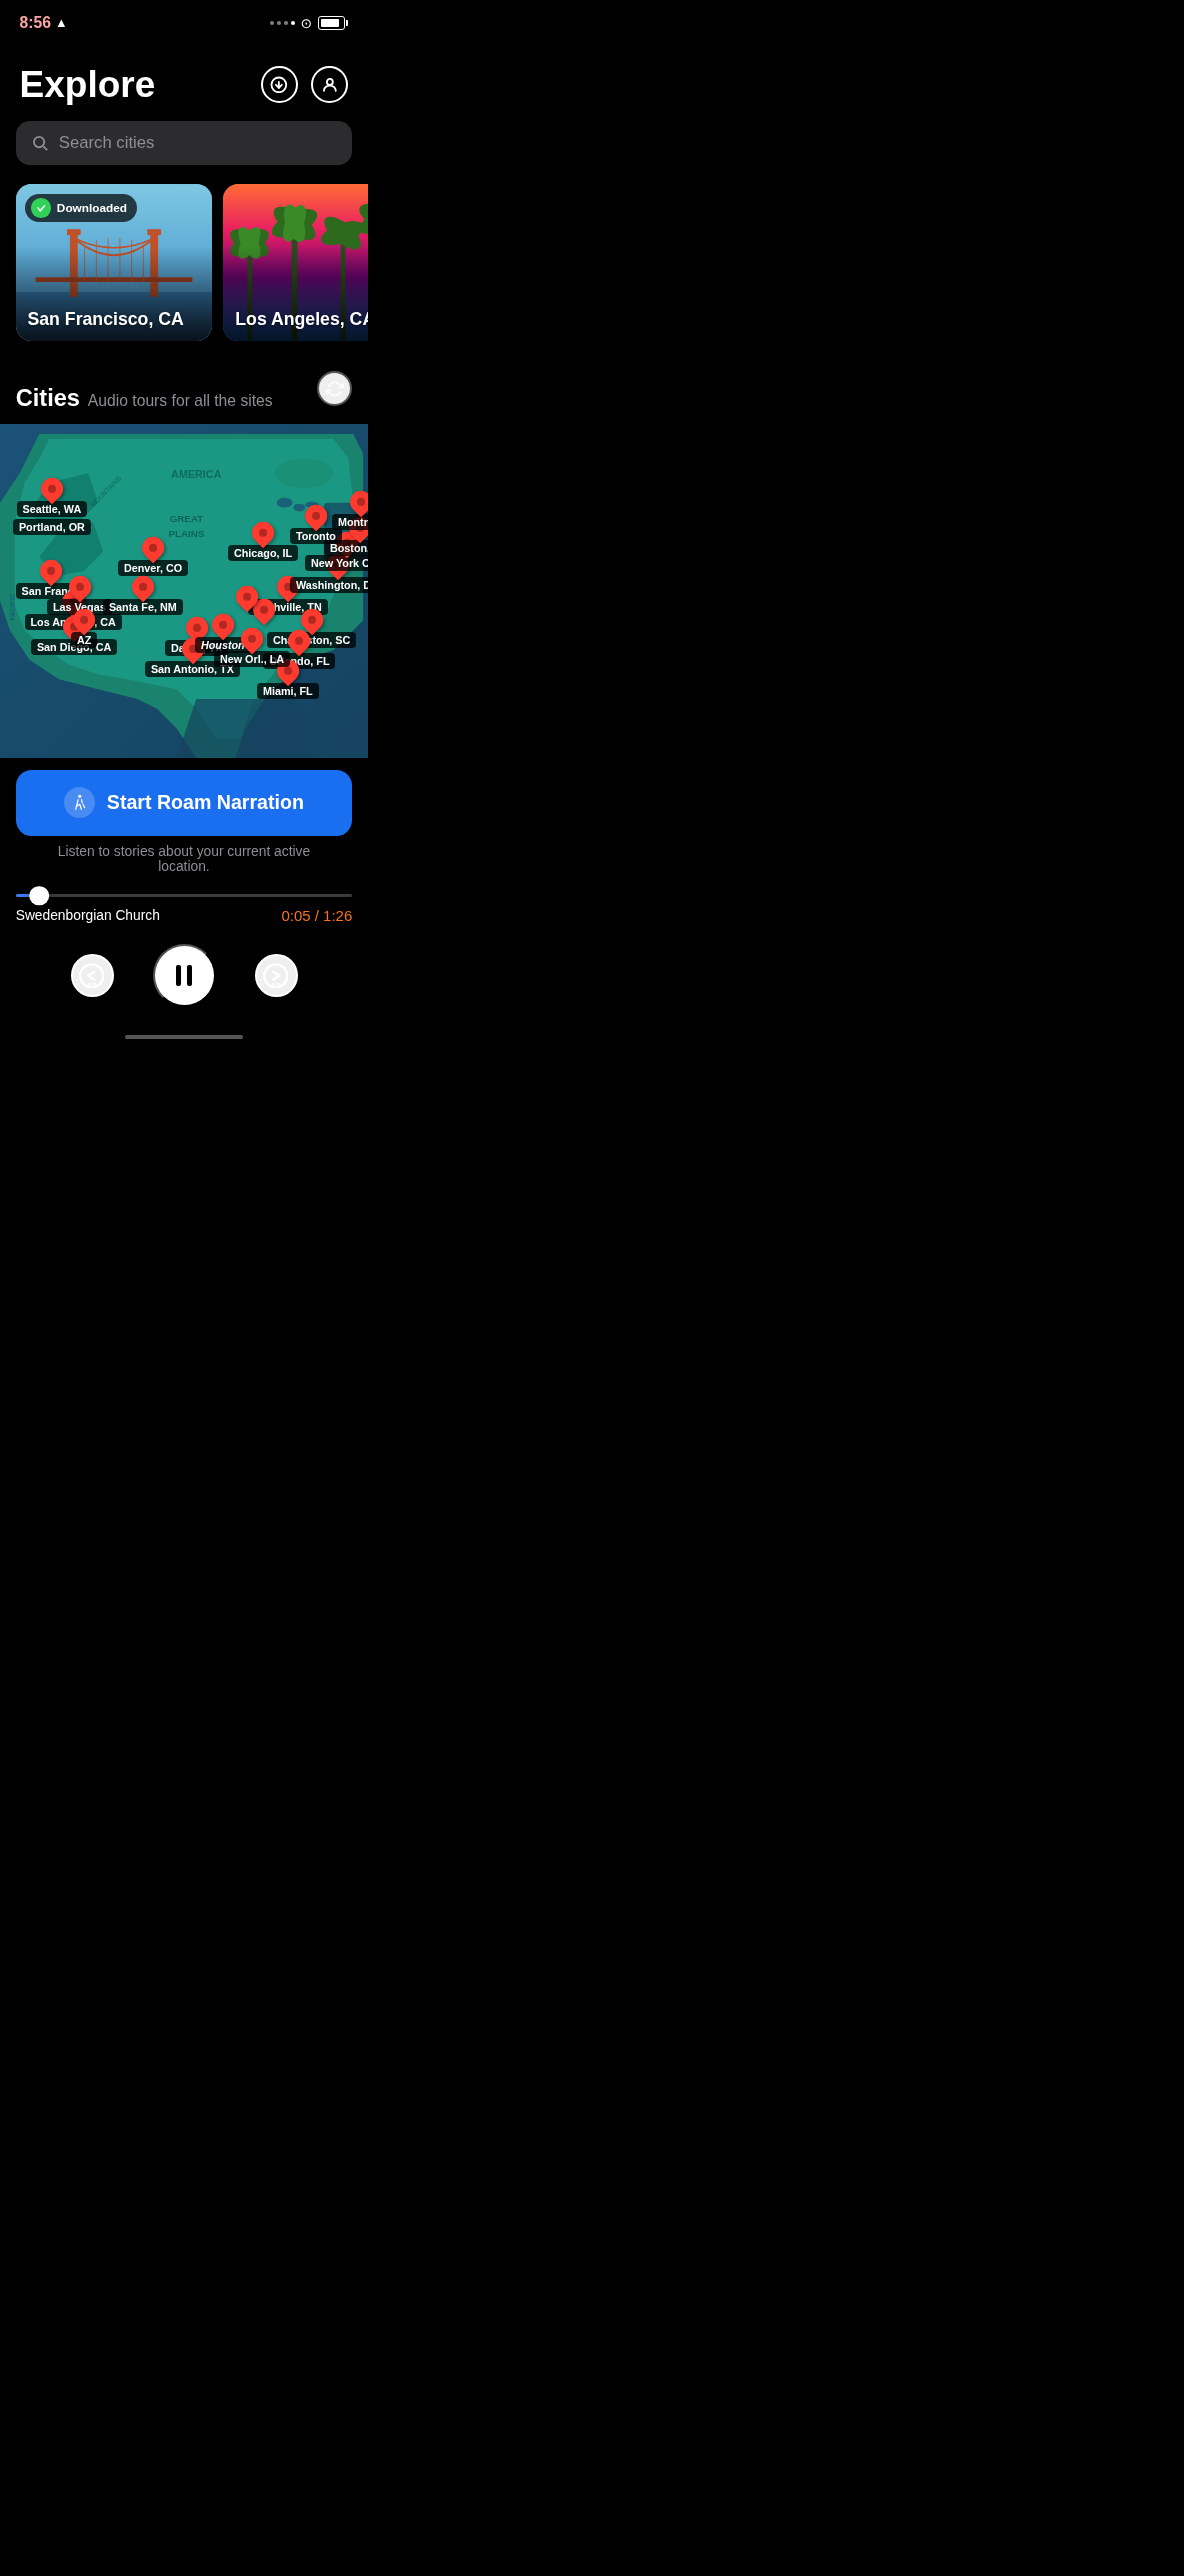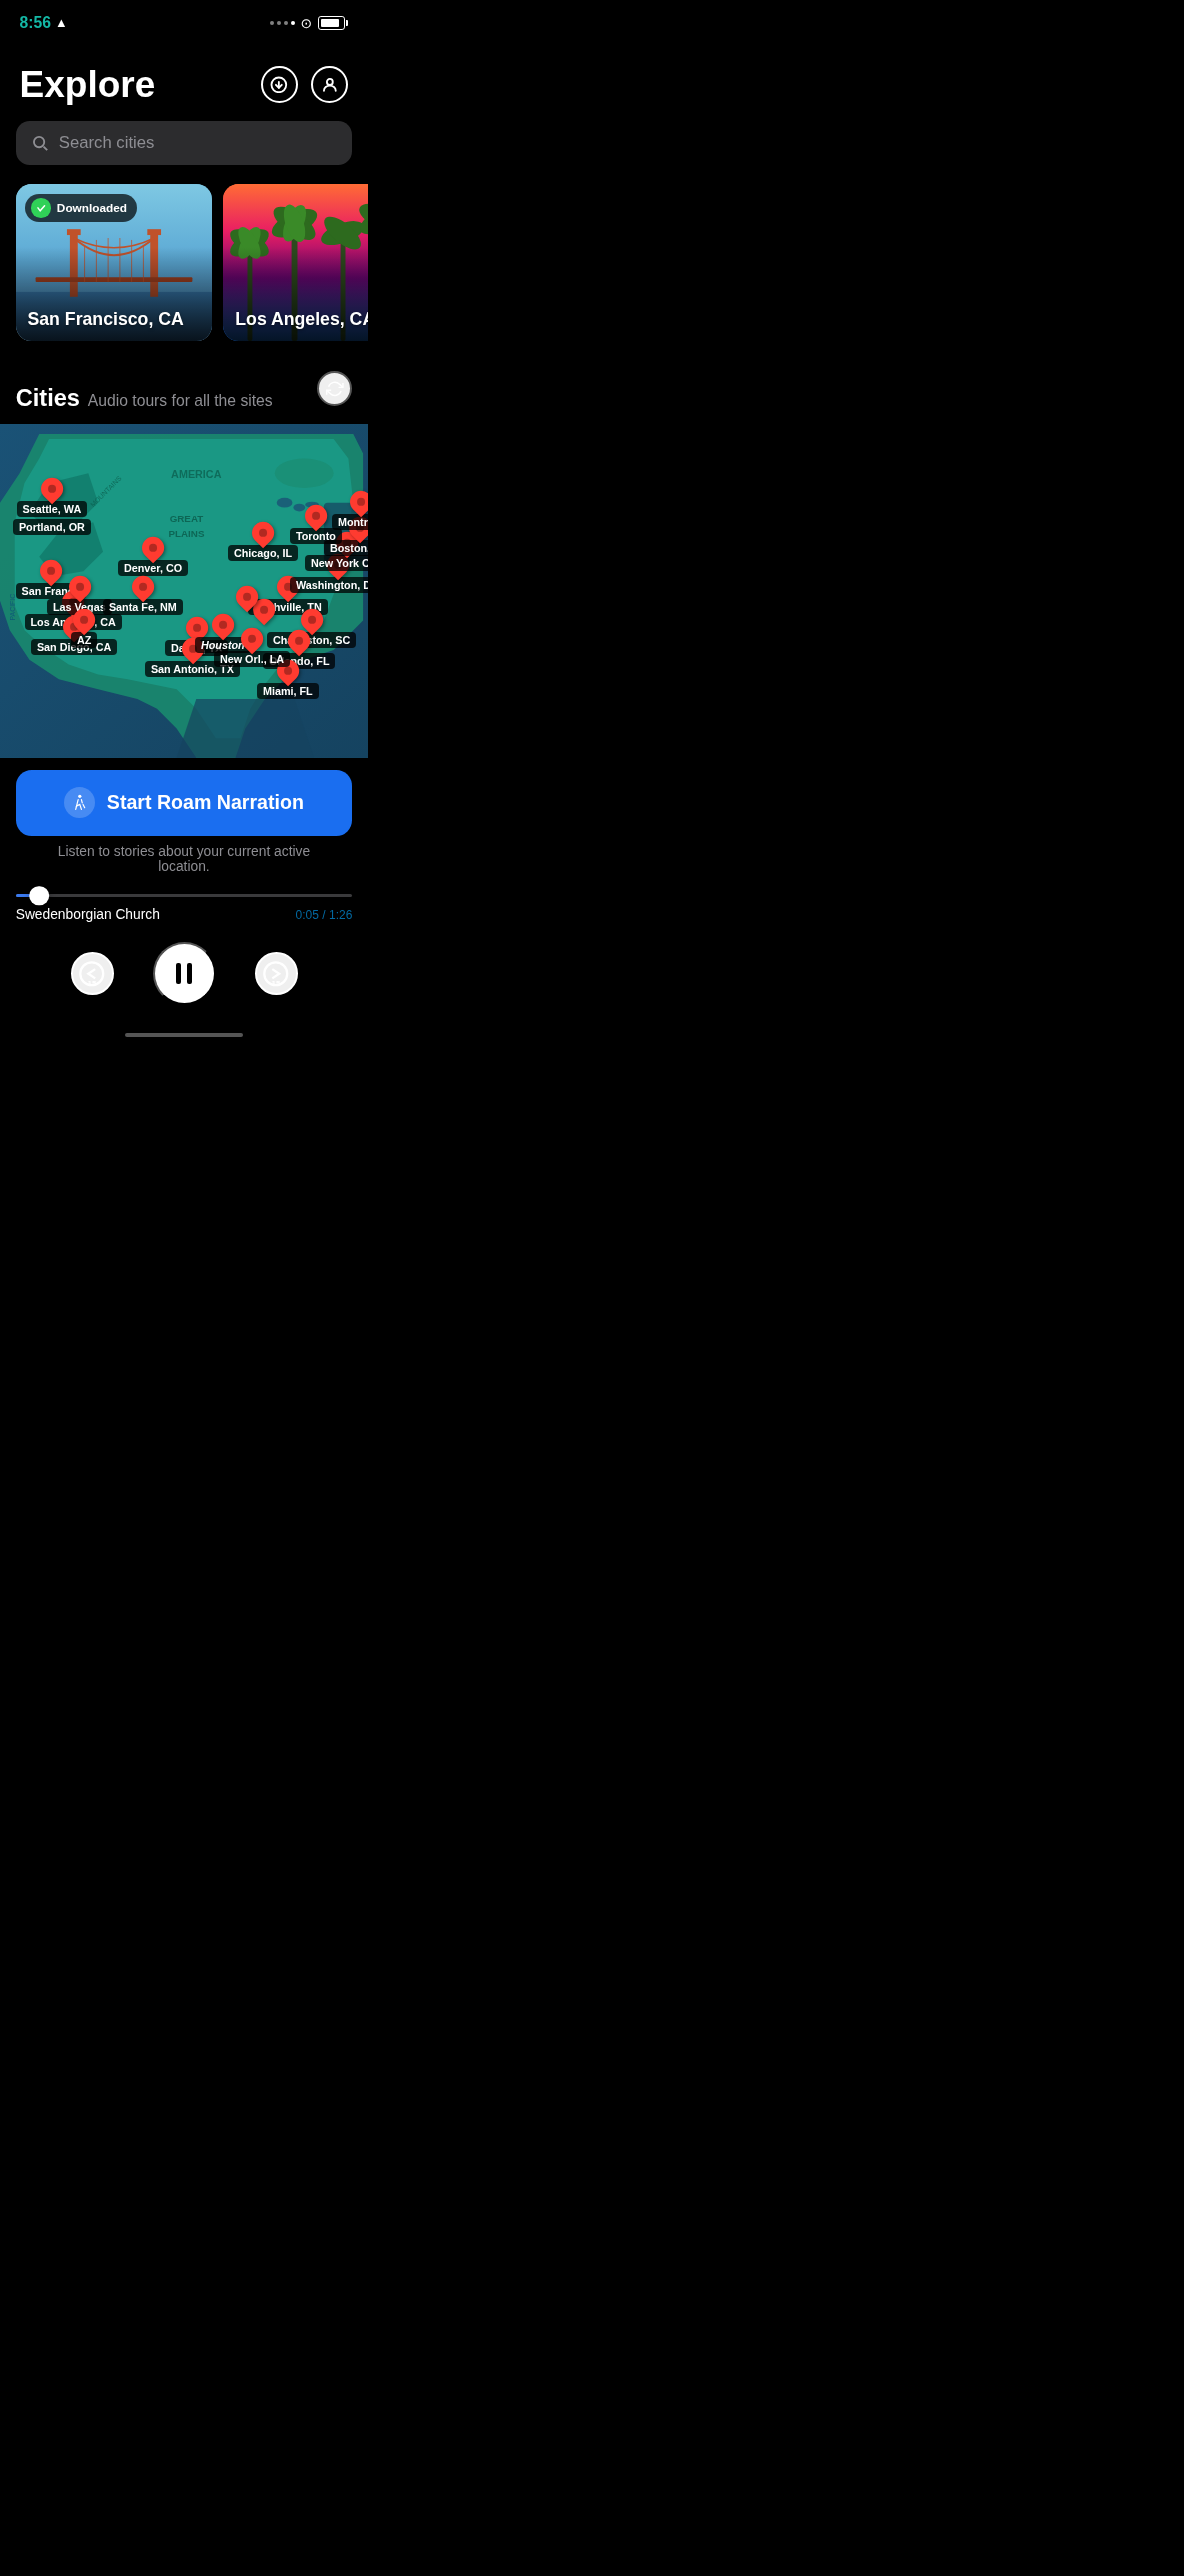--- a/index.html
+++ b/index.html
@@ -18,21 +18,21 @@
     
     .status-bar {
       display: flex;
       justify-content: space-between;
       align-items: center;
       padding: 13.8px 19.6px 7.9px;
     }
     .status-time {
       font-size: 15.7px;
       font-weight: 600;
-      color: #14b8a6;
+      color: #fca5a5;
     }
     .status-icons {
       display: flex;
       align-items: center;
       gap: 5.9px;
     }
     .status-dots {
       display: flex; gap: 2.9px;
     }
     .status-dot {
@@ -321,22 +321,22 @@
       display: flex;
       justify-content: space-between;
       align-items: center;
       padding: 2px 0 7.9px;
     }
     .audio-track-name {
       font-size: 13.8px;
       color: #fff;
     }
     .audio-time {
-      font-size: 12px;
-      color: #0369a1;
+      font-size: 15px;
+      color: #f97316;
     }
 
     
     .player-controls {
       display: flex;
       justify-content: center;
       align-items: center;
       gap: 39px;
       padding: 7.9px 0 19.6px;
     }

